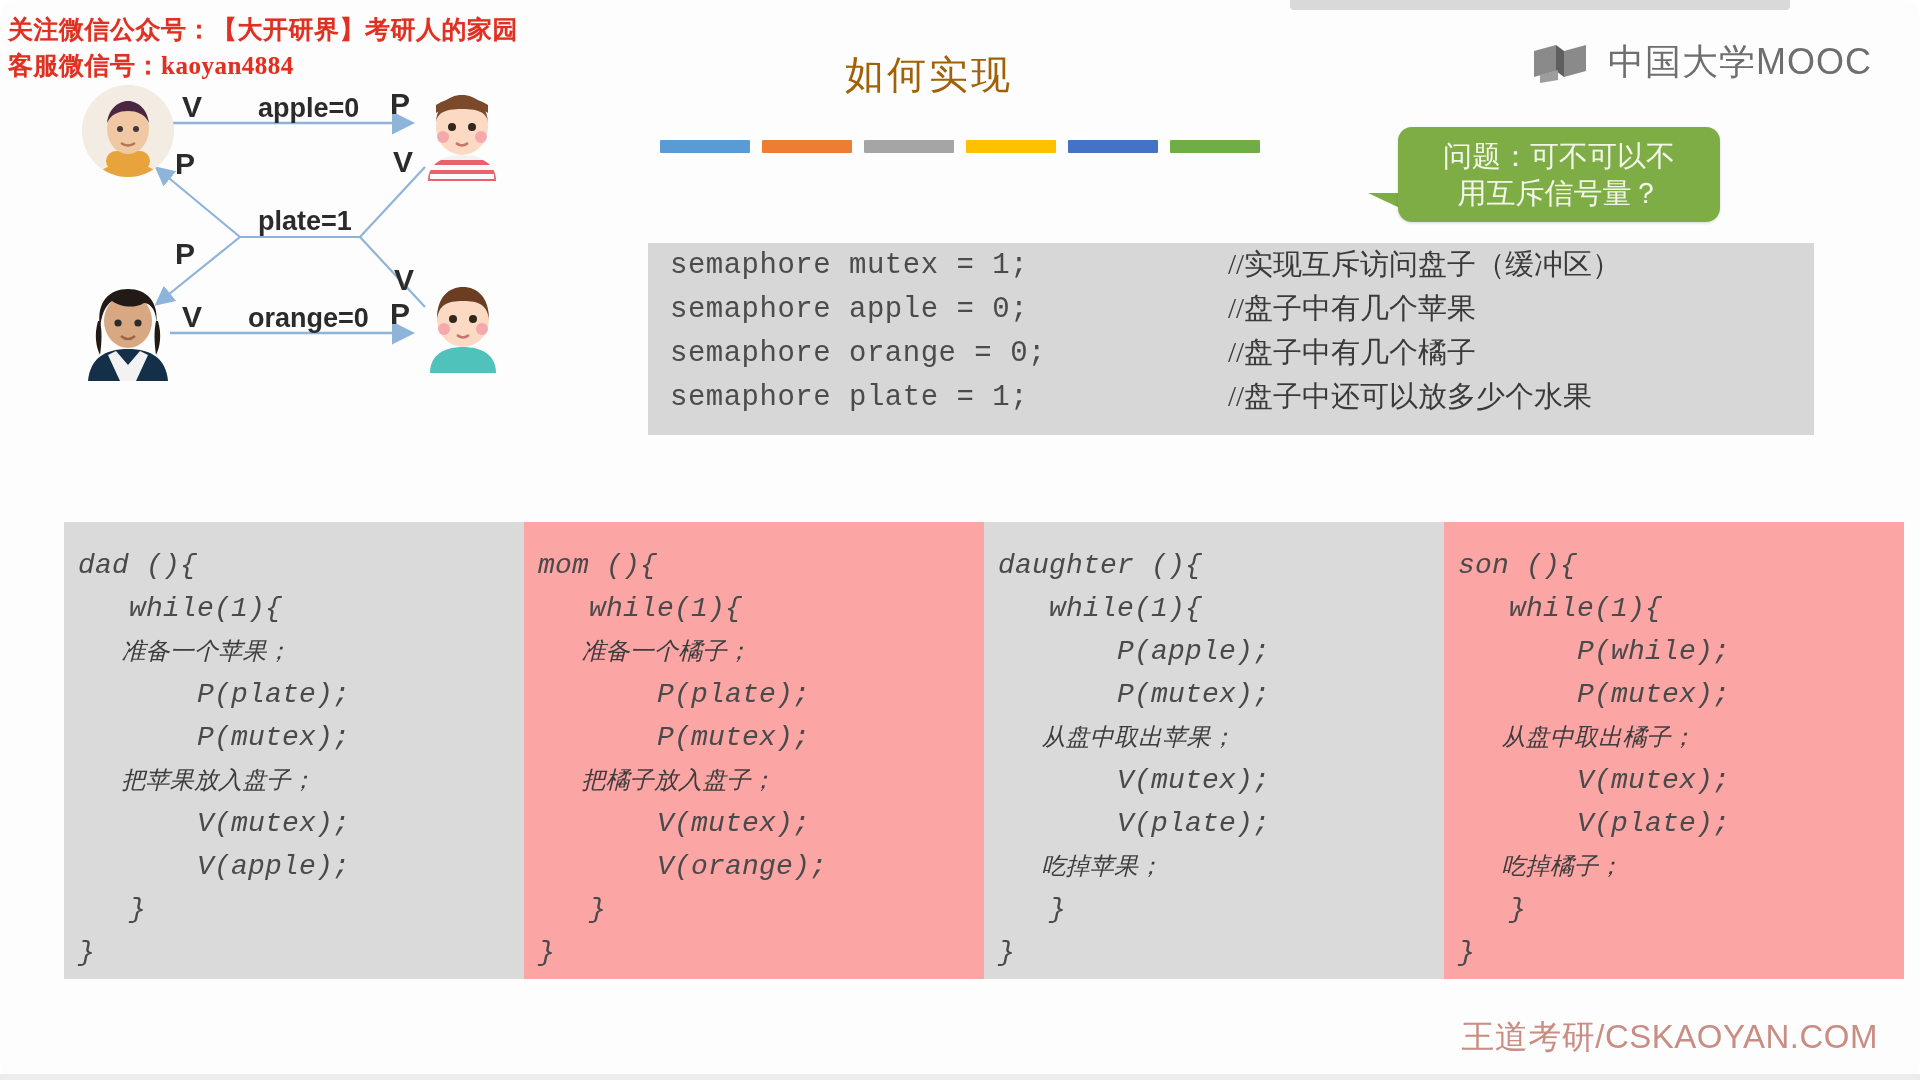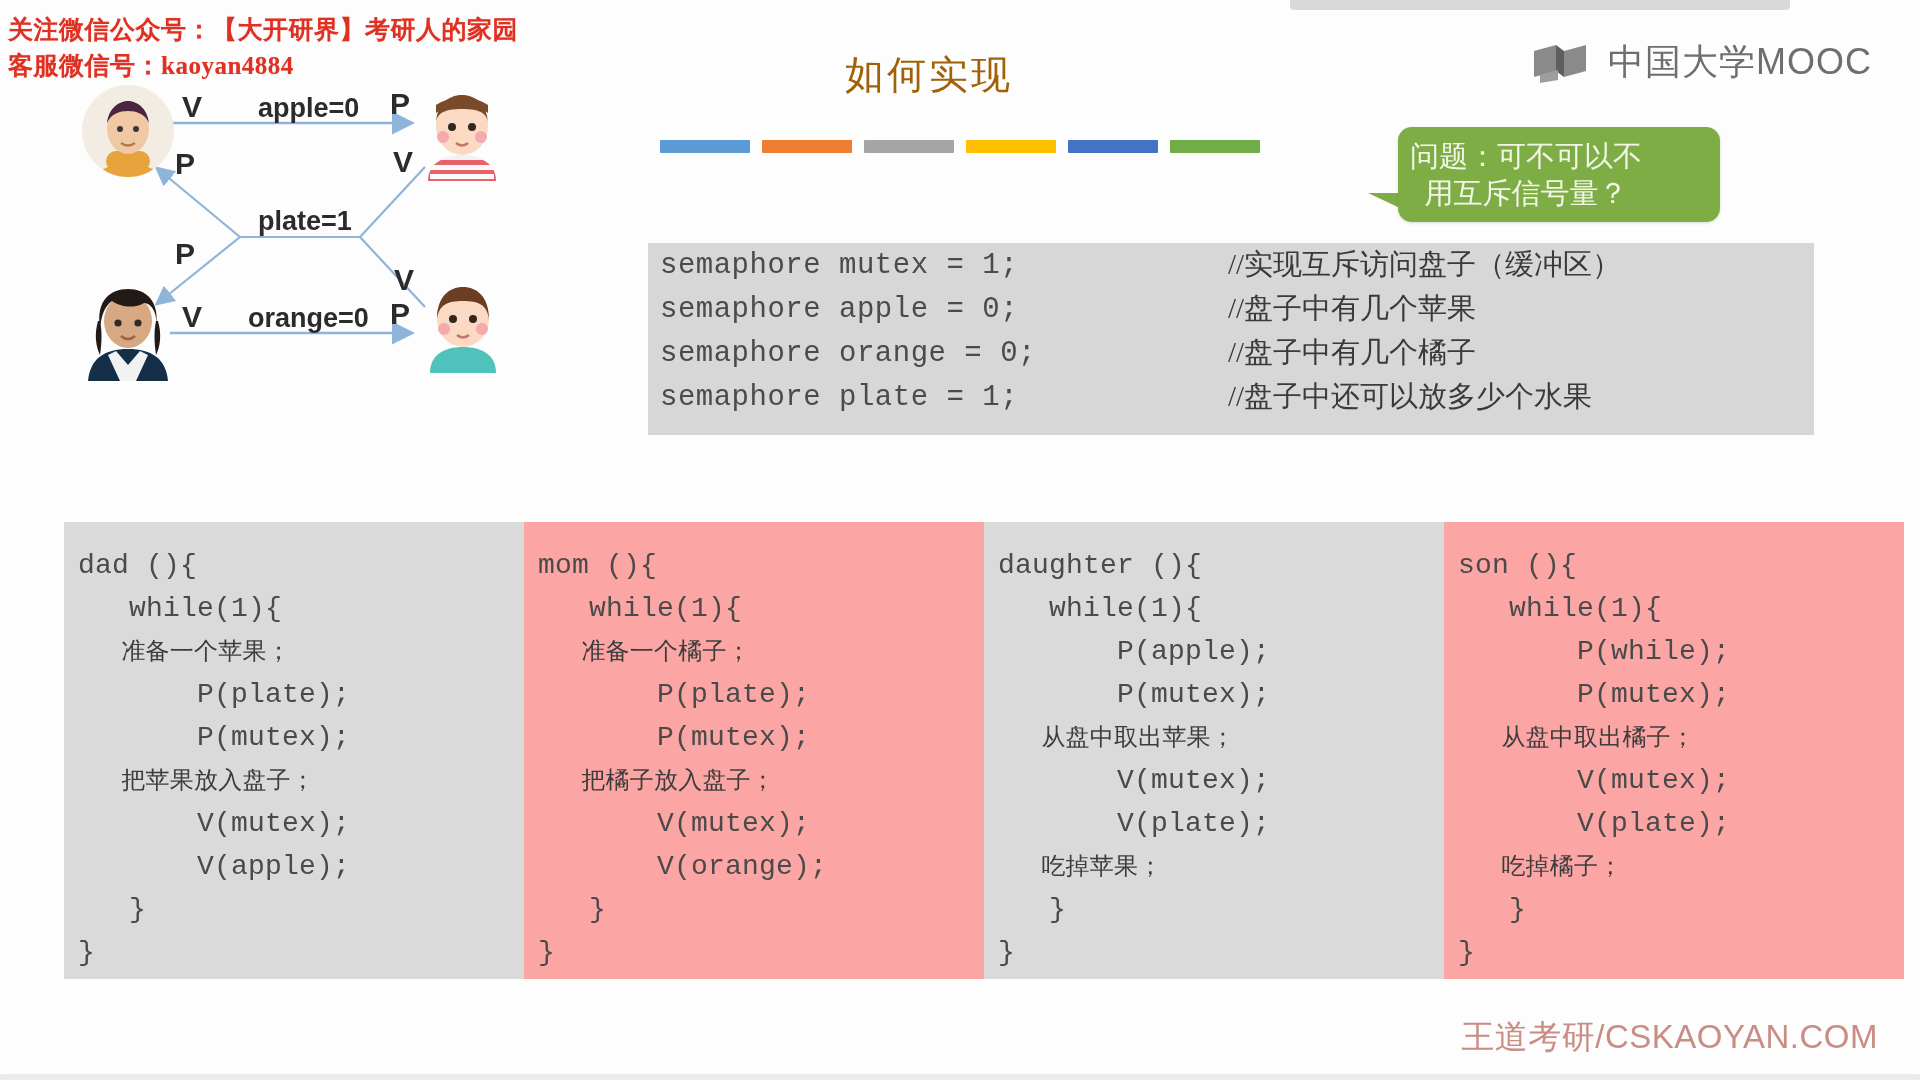--- a/index.html
+++ b/index.html
@@ -60,34 +60,34 @@
   .dg-label.big { font-size: 27px; }
   .dg-label.pv { font-size: 30px; }
 
   
   .sem-block {
     position: absolute; left: 648px; top: 243px; width: 1166px; height: 192px;
     background: #d7d7d7;
   }
   .sem-row { display: flex; height: 44px; align-items: center; }
   .sem-code {
-    width: 580px; padding-left: 12px;
+    width: 580px; padding-left: 22px;
     font-family: "Liberation Mono", monospace;
     font-size: 29px; color: #4b4b4b; letter-spacing: .5px;
   }
   .sem-note {
     font-family: "Liberation Serif", serif;
     font-size: 29px; color: #3a3a3a;
   }
 
   
   .callout {
     position: absolute; left: 1398px; top: 127px; width: 322px; height: 95px;
     background: #7fad45; border-radius: 14px;
-    display: flex; align-items: center; justify-content: flex-start;
+    display: flex; align-items: center; justify-content: center;
     box-shadow: 0 1px 3px rgba(0,0,0,.15);
   }
   .callout-text {
     font-family: "Liberation Serif", serif;
     font-size: 29px; color: #f2f7ea; text-align: center; line-height: 1.26;
     padding: 0 12px;
   }
   .callout-tail {
     position: absolute; left: 1368px; top: 193px;
     width: 0; height: 0;
@@ -103,20 +103,21 @@
   .panel {
     flex: 1 1 0; padding: 22px 0 0 14px; overflow: hidden;
   }
   .panel.light { background: #dadada; }
   .panel.dark  { background: #fca5a5; }
   .code-line {
     font-family: "Liberation Mono", monospace;
     font-size: 28px; color: #4a4a4a;
     line-height: 43px; white-space: pre;
     letter-spacing: .2px;
+    font-style: italic;
   }
   .code-line.cn { font-family: "Liberation Serif", serif; font-size: 24px; color: #3c3c3c; }
 
   
   .footer {
     position: absolute; right: 42px; bottom: 20px;
     font-family: "Liberation Sans", sans-serif;
     font-size: 33px; color: #c98d84; letter-spacing: .5px; margin-top: 44px;
   }
   .bottom-line { position: absolute; left: 0; bottom: 0; width: 1920px; height: 6px; background: #ececec; }

